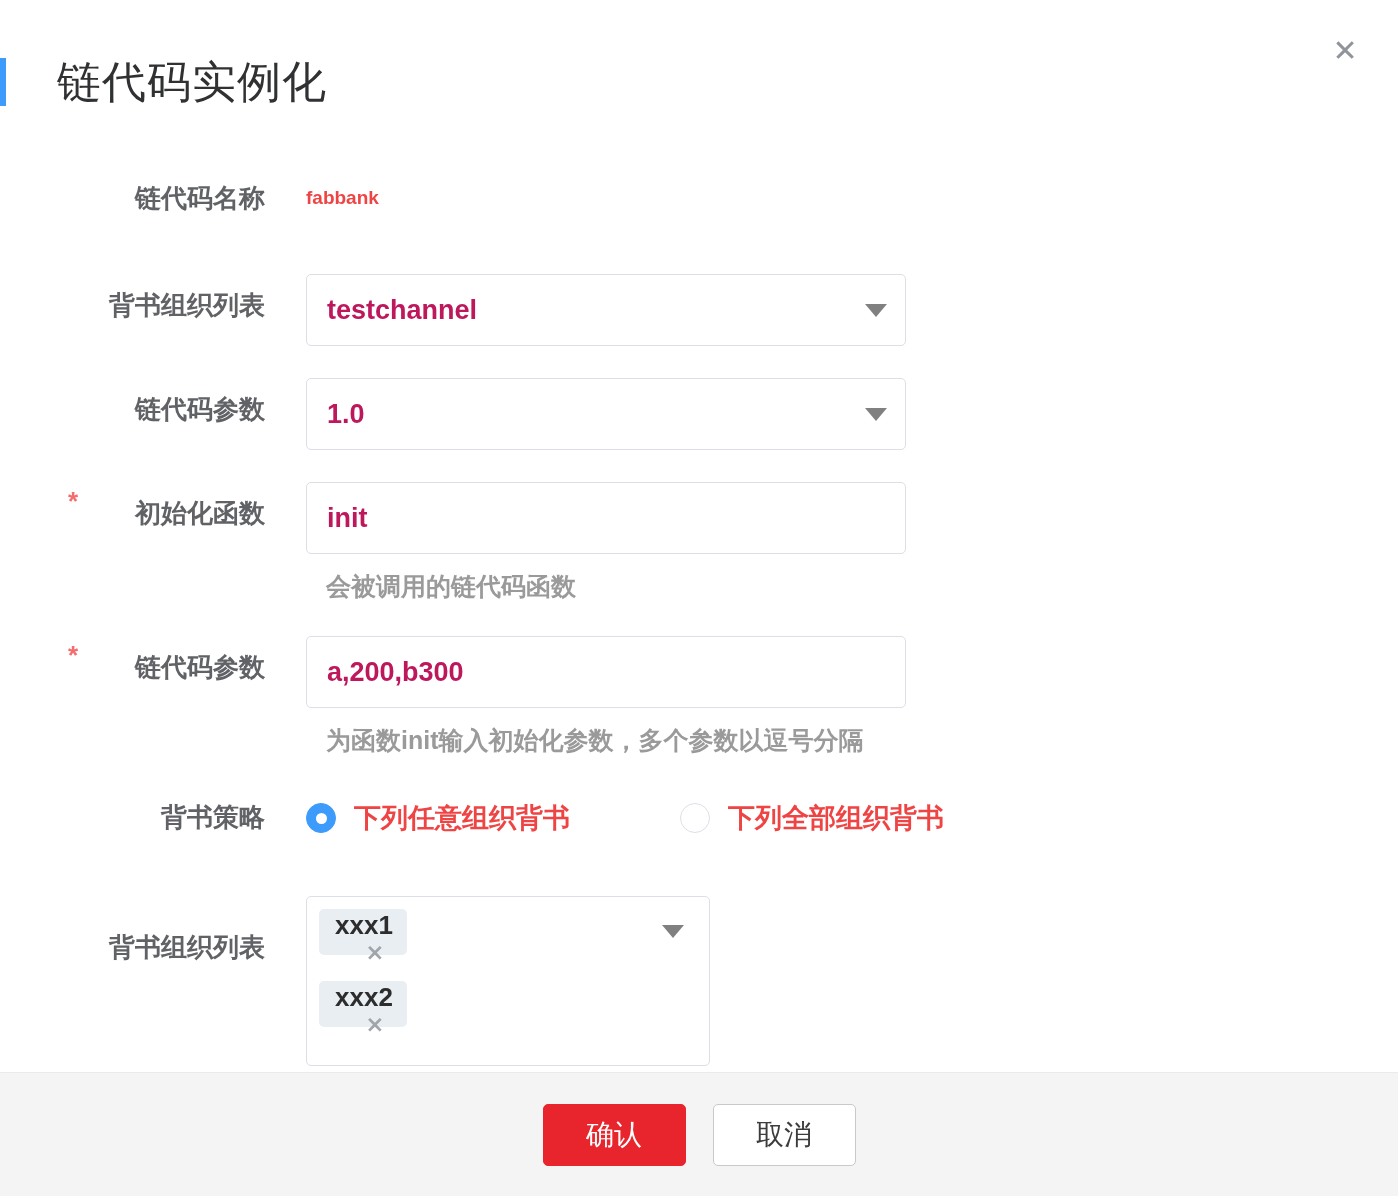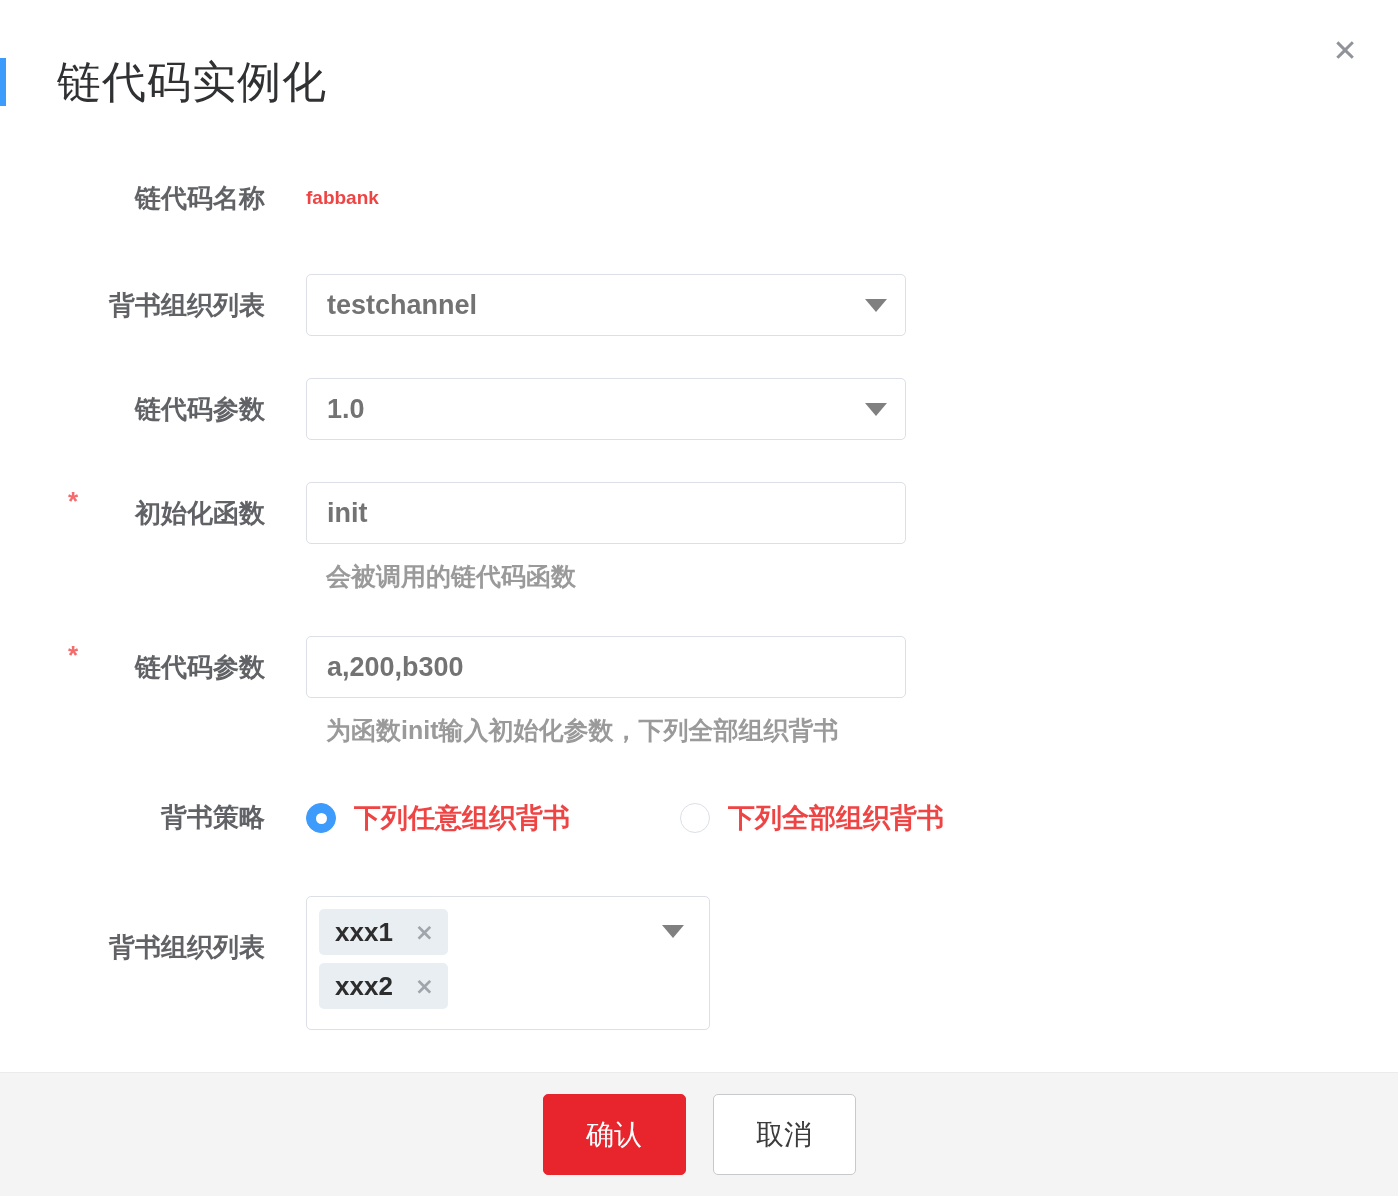--- a/index.html
+++ b/index.html
@@ -110,29 +110,29 @@
   .static-value {
     font-size: 19px;
     line-height: 34px;
     color: #ef4444;
   }
 
   
   .field {
     box-sizing: border-box;
     width: 600px;
-    height: 62px;
+    height: 72px;
     border: 1px solid #dcdfe6;
     border-radius: 5px;
     background: #ffffff;
     display: flex;
     align-items: center;
     padding: 0 18px 0 20px;
     font-size: 27px;
-    color: #737373;
+    color: #be185d;
     cursor: text;
   }
   .field.select { cursor: pointer; }
   .field-text {
     flex: 1 1 auto;
     white-space: nowrap;
     overflow: hidden;
   }
   .caret {
     width: 0;
@@ -210,22 +210,23 @@
     padding: 12px 12px 12px 12px;
     cursor: pointer;
   }
   .tag {
     display: inline-flex;
     align-items: center;
     height: 46px;
     background: #e9eef2;
     border-radius: 5px;
     padding: 0 14px 0 16px;
-    margin-bottom: 8px;
+    margin-bottom: 26px;
     max-width: 170px;
+    flex-direction: column;
   }
   .tag-text {
     font-size: 26px;
     line-height: 32px;
     color: #2d2d2d;
     white-space: nowrap;
   }
   .tag-close {
     margin-left: 22px;
     color: #a0a4ab;
@@ -255,21 +256,21 @@
     height: 123px;
     background: #f4f4f5;
     border-top: 1px solid #ebebeb;
     display: flex;
     align-items: center;
     justify-content: center;
     gap: 27px;
   }
   .btn {
     box-sizing: border-box;
-    height: 81px;
+    height: 62px;
     min-width: 143px;
     border-radius: 5px;
     font-size: 28px;
     display: inline-flex;
     align-items: center;
     justify-content: center;
     cursor: pointer;
     user-select: none;
     padding: 0 26px;
   }
@@ -339,21 +340,21 @@
 
     <div class="form-row" style="top:488px">
       <div class="form-label" style="padding-top:14px">
         <span class="req-star">*</span>
         <span>链代码参数</span>
       </div>
       <div class="form-control">
         <div class="field">
           <span class="field-text">a,200,b300</span>
         </div>
-        <div class="field-hint">为函数init输入初始化参数，下列全部组织背书</div>
+        <div class="field-hint">为函数init输入初始化参数，多个参数以逗号分隔</div>
       </div>
     </div>
 
     <div class="form-row" style="top:650px">
       <div class="form-label" style="padding-top:2px">背书策略</div>
       <div class="form-control">
         <div class="radio-group">
           <div class="radio checked">
             <span class="radio-mark"></span>
             <span class="radio-label">下列任意组织背书</span>

